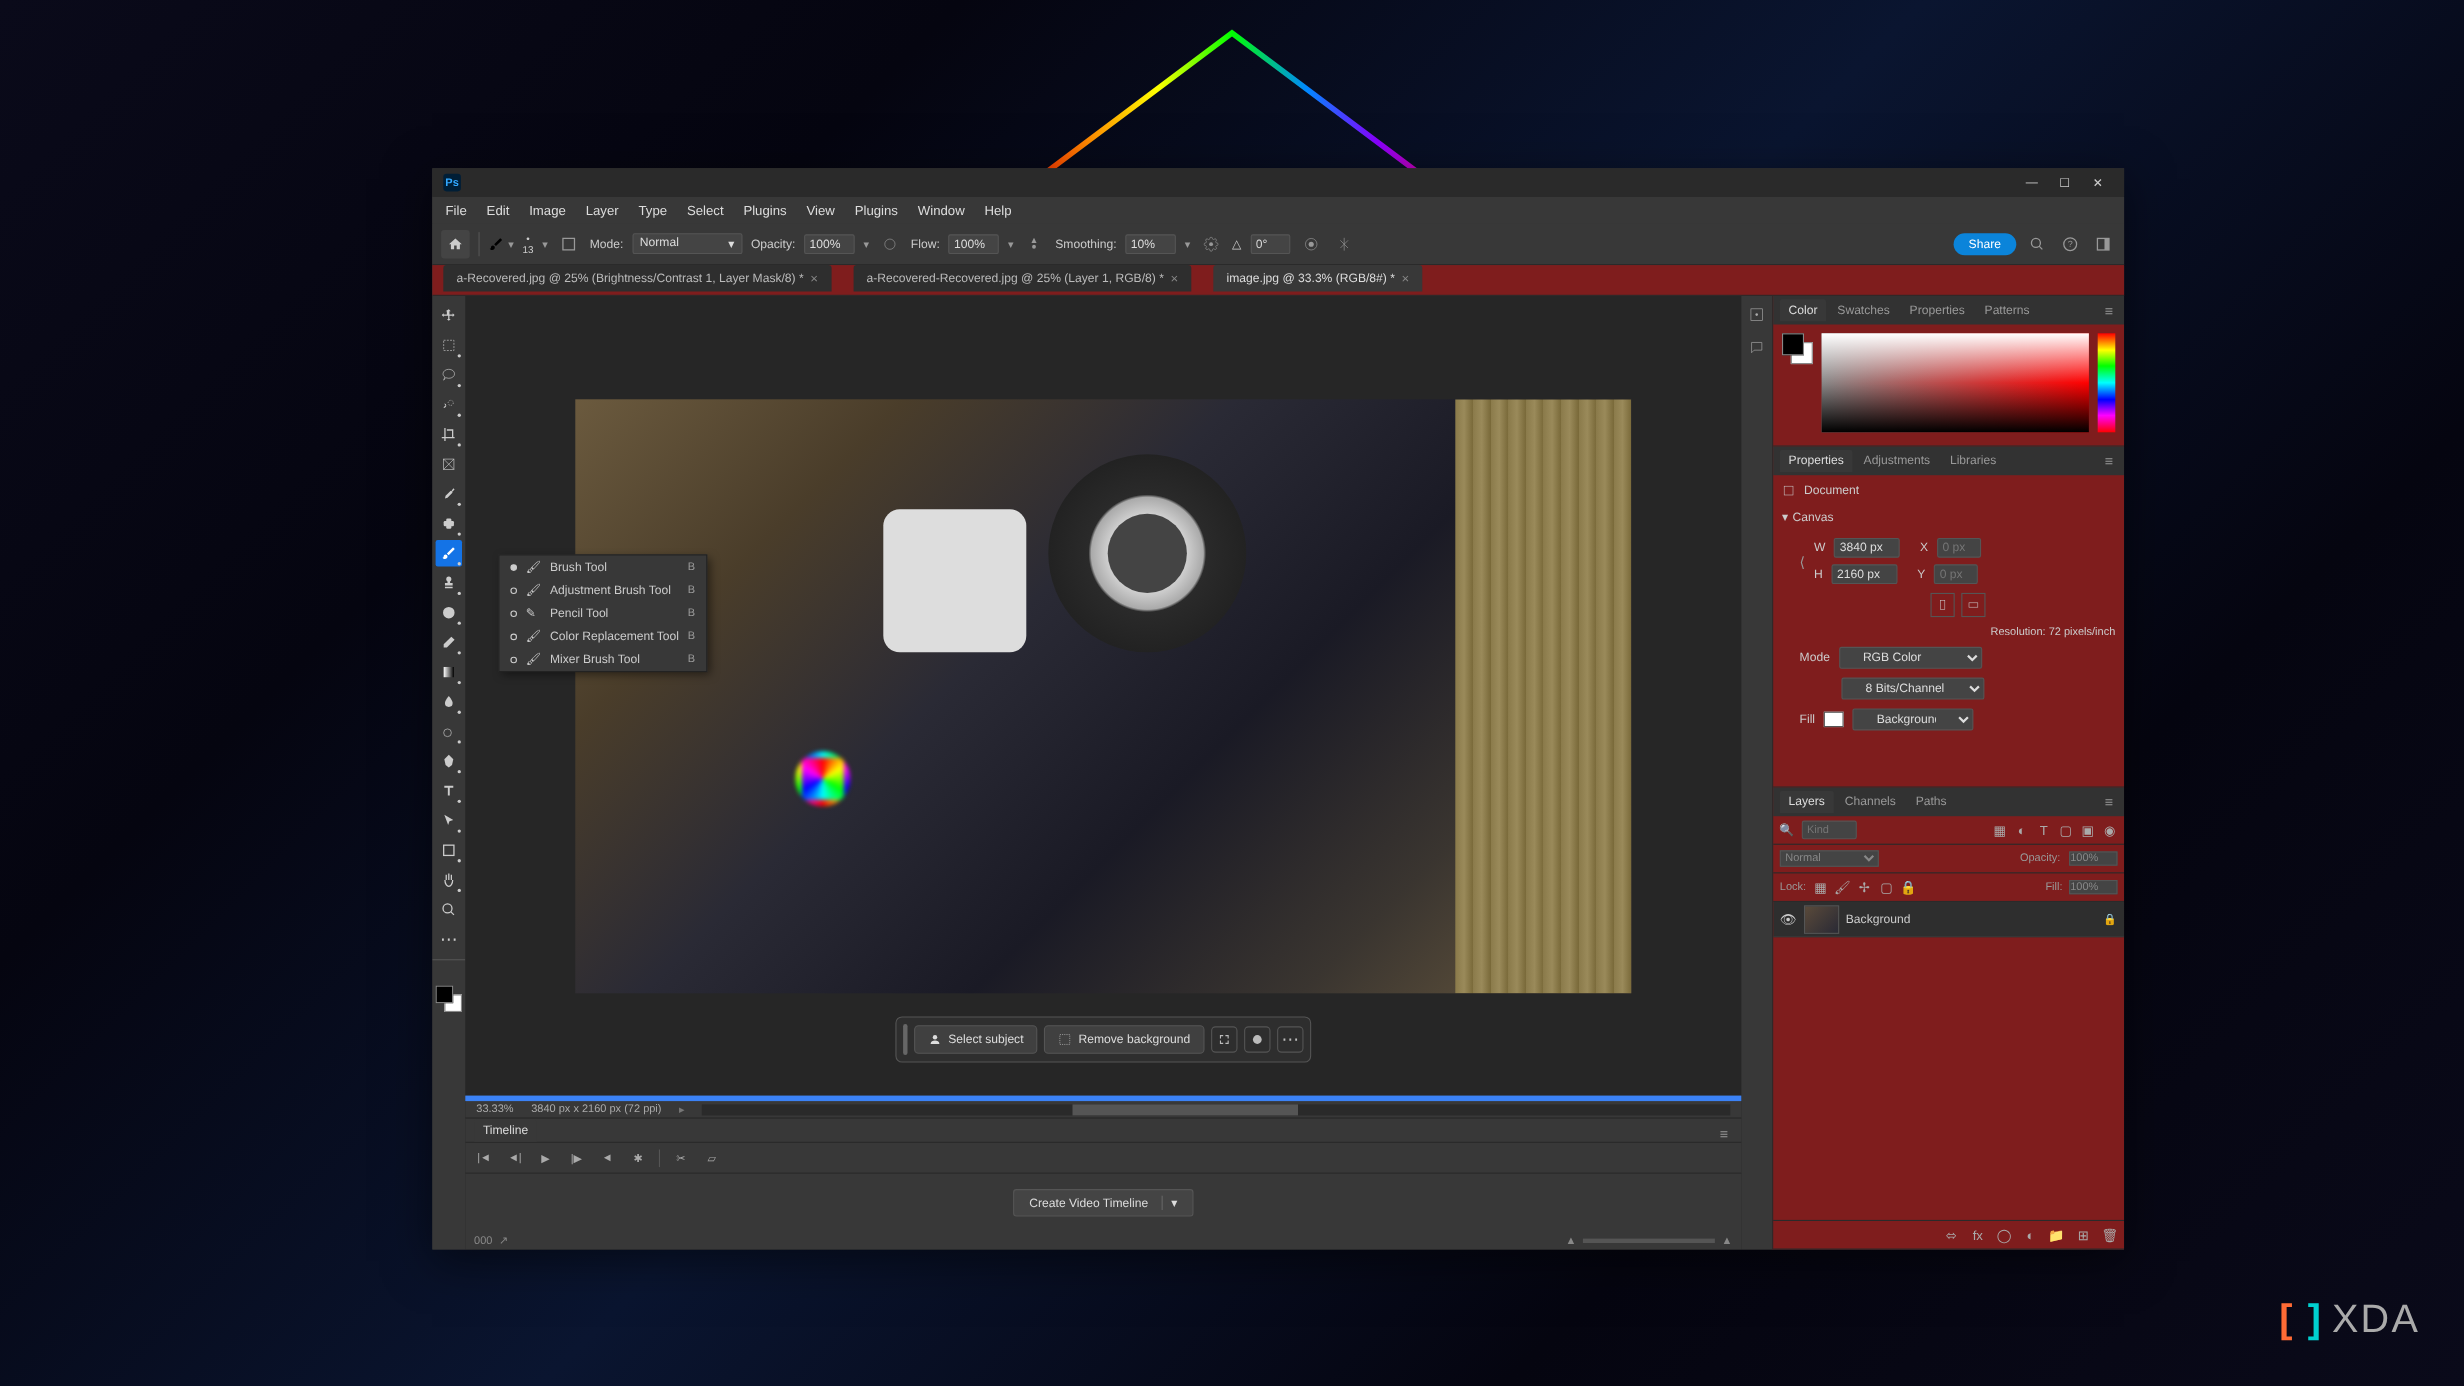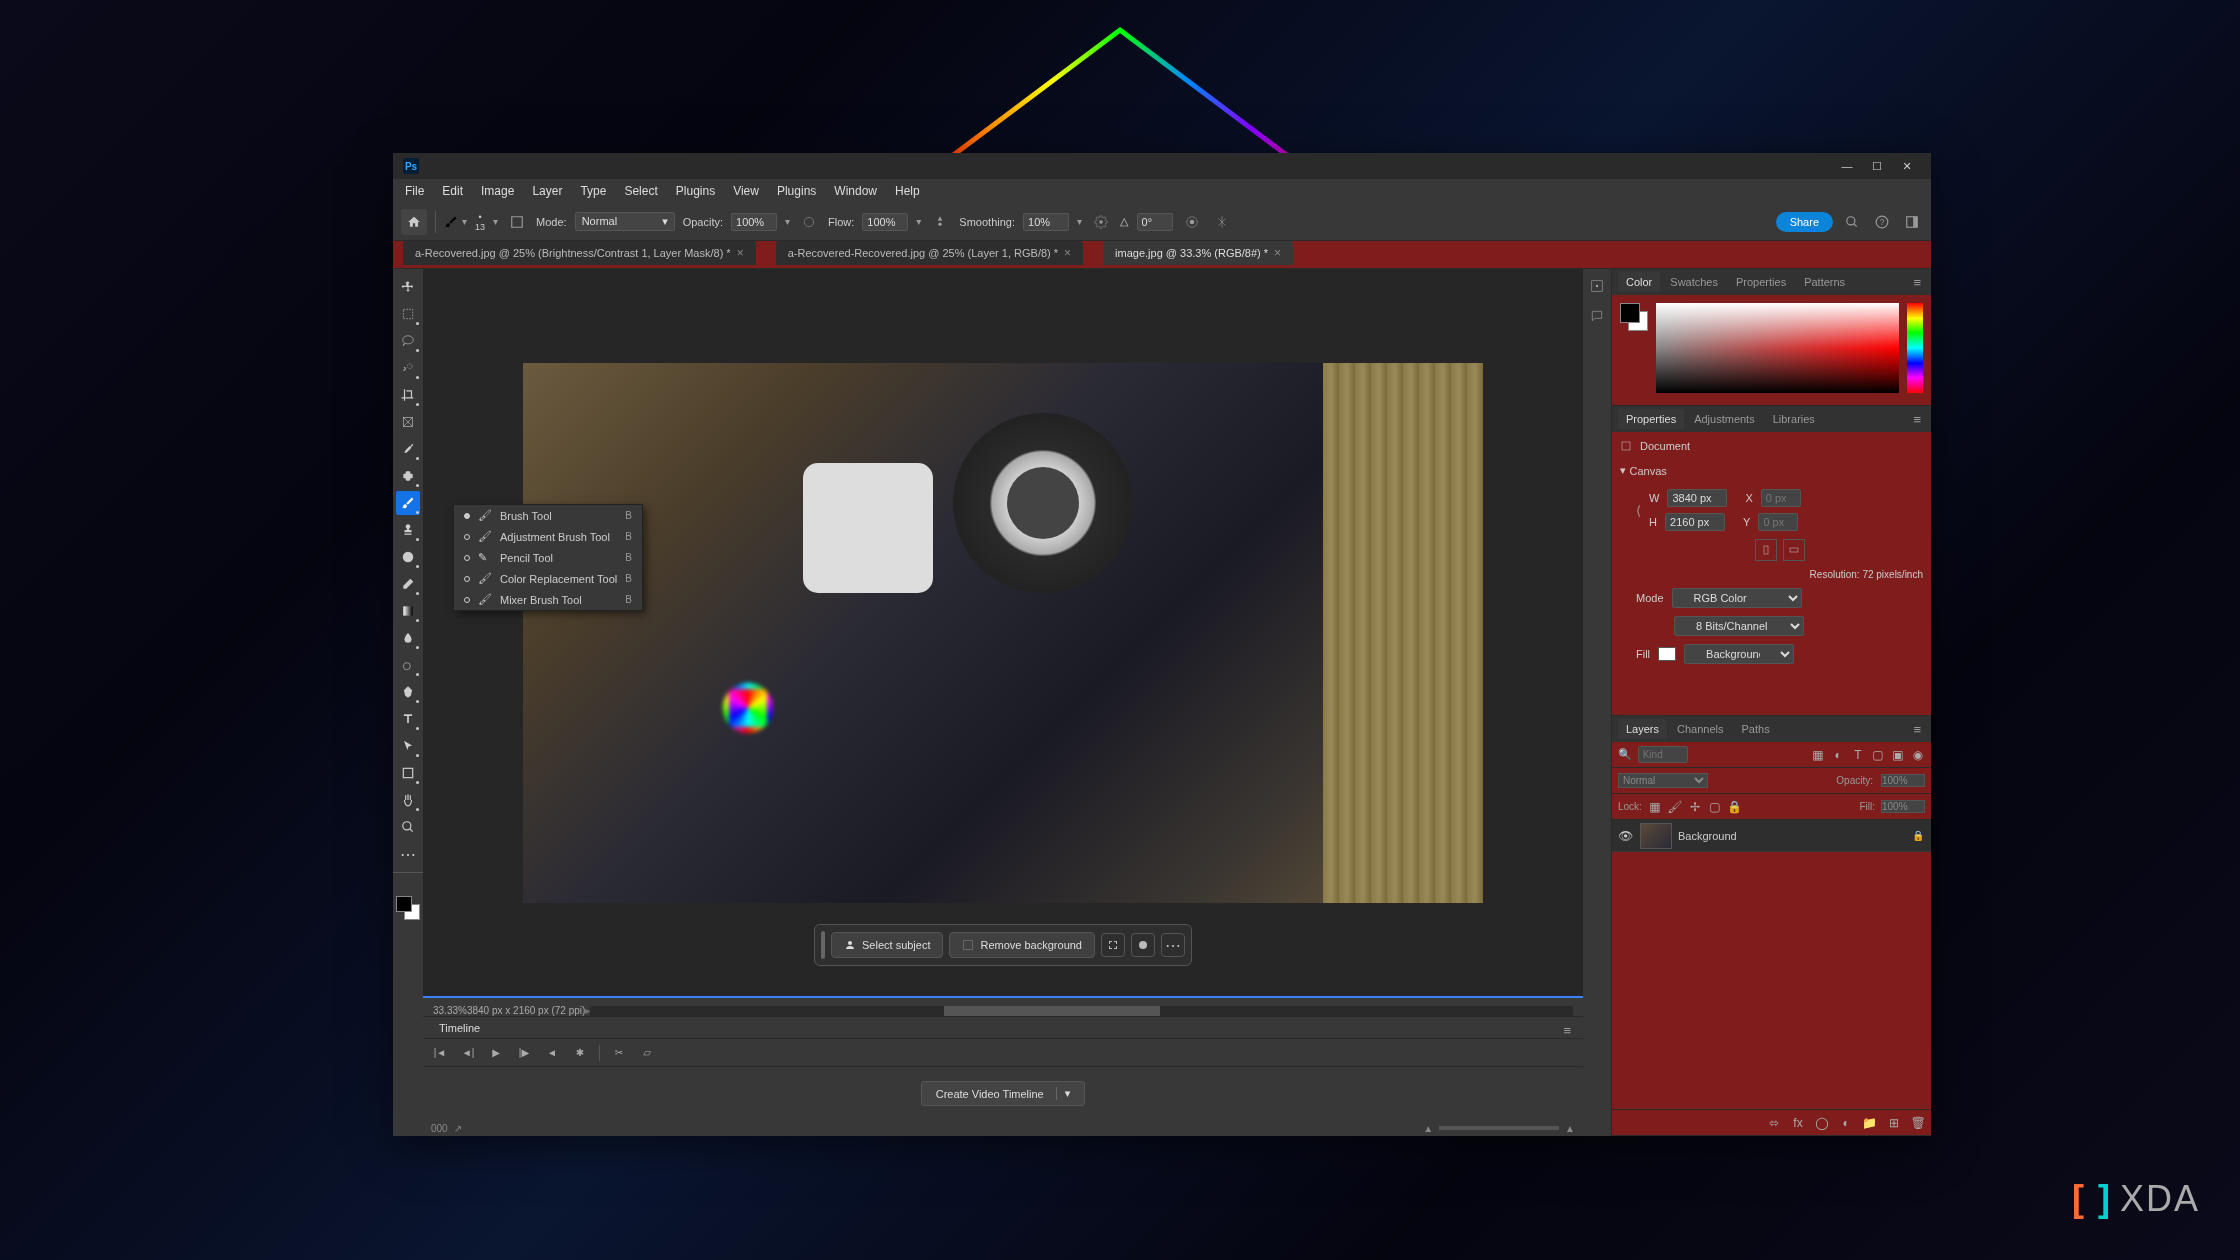--- a/index.html
+++ b/index.html
@@ -34,21 +34,21 @@
 .tool-dot{position:absolute;bottom:1px;right:1px;width:3px;height:3px;background:#ccc;border-radius:50%}
 .tool-colors{margin-top:6px;position:relative;width:24px;height:24px}
 .fg-color{position:absolute;top:0;left:0;width:16px;height:16px;background:#000;border:1px solid #888}
 .bg-color{position:absolute;bottom:0;right:0;width:16px;height:16px;background:#fff;border:1px solid #888}
 .canvas-area{flex:1;background:#262626;display:flex;flex-direction:column;position:relative}
 .canvas-viewport{flex:1;display:flex;align-items:center;justify-content:center;position:relative;overflow:hidden}
 .canvas-image{width:960px;height:540px;background:linear-gradient(135deg,#6b5a3e 0%,#4a3d2a 20%,#2a2a35 40%,#1a1a25 60%,#3a3530 80%,#6b5a3e 100%);position:relative;overflow:hidden}
 .context-bar{position:absolute;bottom:30px;left:50%;transform:translateX(-50%);background:#2e2e2e;border:1px solid #555;border-radius:6px;padding:6px;display:flex;gap:6px;align-items:center}
 .ctx-btn{background:#404040;color:#ddd;font-size:11px;padding:6px 12px;border-radius:4px;cursor:pointer;display:flex;align-items:center;gap:6px;border:1px solid #555}
 .ctx-icon{width:24px;height:24px;display:flex;align-items:center;justify-content:center;color:#bbb;cursor:pointer;border:1px solid #555;border-radius:4px}
-.status-bar{height:20px;background:#383838;display:flex;align-items:flex-end;padding:0 10px;gap:0;color:#aaa;font-size:10px;border-top:2px solid #3b82f6}
+.status-bar{height:20px;background:#383838;display:flex;align-items:center;padding:0 10px;gap:16px;color:#aaa;font-size:10px;border-top:5px solid #3b82f6}
 .timeline-panel{height:120px;background:#383838;border-top:1px solid #2a2a2a;display:flex;flex-direction:column}
 .timeline-header{height:22px;display:flex;align-items:flex-end;padding:0 8px;color:#ccc;font-size:11px;border-bottom:1px solid #2a2a2a}
 .timeline-body{flex:1;display:flex;flex-direction:column}
 .timeline-controls{height:28px;display:flex;align-items:center;padding:0 8px;gap:10px;border-bottom:1px solid #2a2a2a}
 .tl-btn{width:18px;height:18px;display:flex;align-items:center;justify-content:center;color:#aaa;cursor:pointer;font-size:10px}
 .timeline-content{flex:1;display:flex;align-items:center;justify-content:center}
 .create-timeline-btn{background:#444;color:#ddd;font-size:11px;padding:5px 14px;border:1px solid #555;border-radius:3px;cursor:pointer;display:flex;align-items:center;gap:8px}
 .right-dock{width:28px;background:#383838;display:flex;flex-direction:column;align-items:center;padding:8px 0;gap:12px}
 .dock-icon{width:18px;height:18px;display:flex;align-items:center;justify-content:center;color:#aaa;cursor:pointer}
 .panels-area{width:320px;background:#7f1d1d;display:flex;flex-direction:column;border-left:1px solid #2a2a2a}

